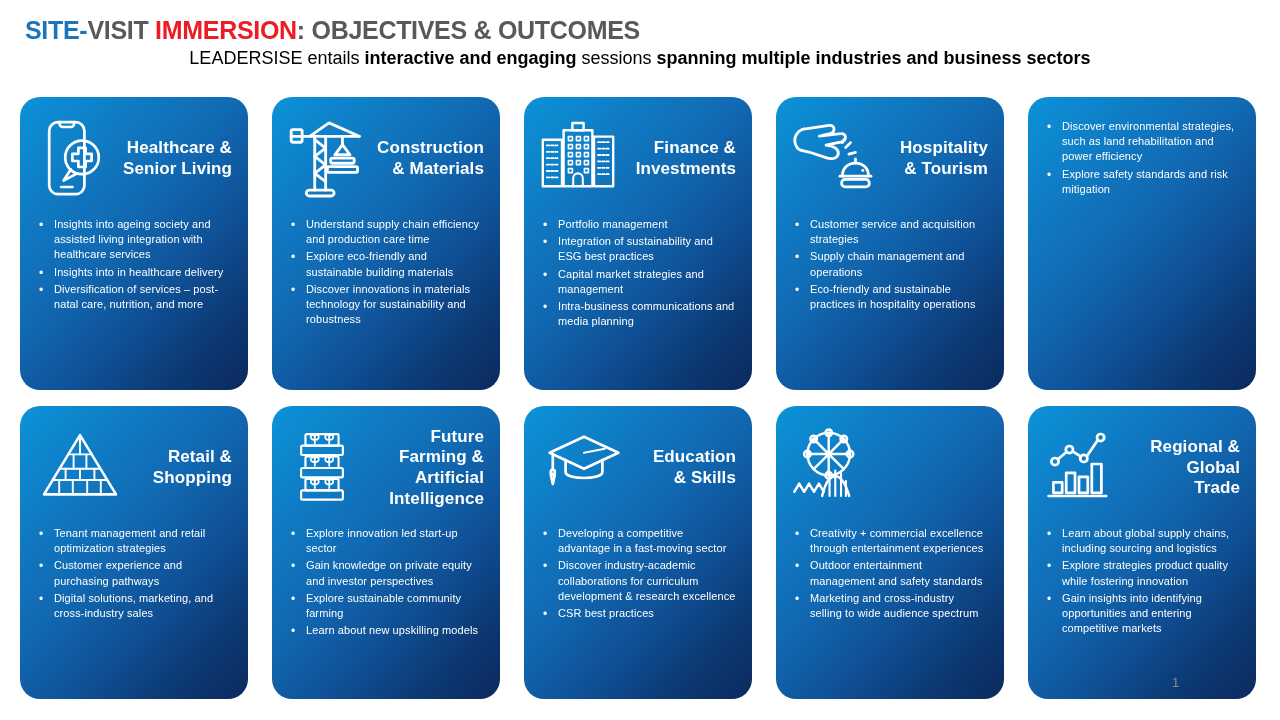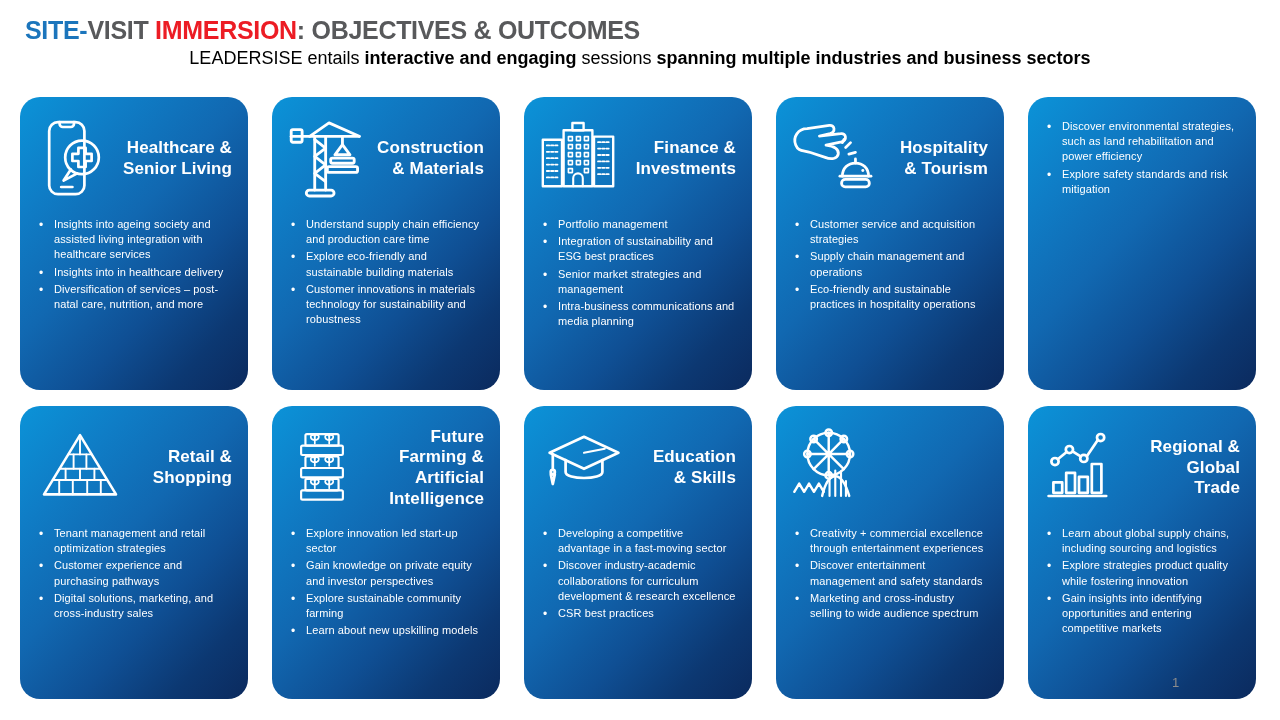--- a/index.html
+++ b/index.html
@@ -91,21 +91,21 @@
           <rect x="52" y="49" width="28" height="6" rx="2"></rect>
           <rect x="48" y="59" width="36" height="7" rx="2"></rect>
         </svg>
       </span>
       <h2 class="card-title">Construction
 &amp; Materials</h2>
     </div>
     <ul class="bullets">
       <li>Understand supply chain efficiency and production care time</li>
       <li>Explore eco-friendly and sustainable building materials</li>
-      <li>Customer innovations in materials technology for sustainability and robustness</li>
+      <li>Discover innovations in materials technology for sustainability and robustness</li>
     </ul>
   </section>
 
   <section class="card">
     <div class="card-header">
       <span class="icon">
         <svg width="80" height="80" viewBox="0 0 100 100" fill="none" stroke="#fff" stroke-width="3" stroke-linecap="round" stroke-linejoin="round">
           <rect x="6" y="26" width="24" height="58"></rect>
           <rect x="70" y="22" width="24" height="62"></rect>
           <rect x="32" y="14" width="36" height="70"></rect>
@@ -115,21 +115,21 @@
           <path stroke-width="2.2" stroke-dasharray="3 2.2" d="M11 33h14 M11 41h14 M11 49h14 M11 57h14 M11 65h14 M11 73h14"></path>
           <path stroke-width="2.2" stroke-dasharray="3 2.2" d="M75 29h14 M75 37h14 M75 45h14 M75 53h14 M75 61h14 M75 69h14"></path>
         </svg>
       </span>
       <h2 class="card-title">Finance &amp;
 Investments</h2>
     </div>
     <ul class="bullets">
       <li>Portfolio management</li>
       <li>Integration of sustainability and ESG best practices</li>
-      <li>Senior market strategies and management</li>
+      <li>Capital market strategies and management</li>
       <li>Intra-business communications and media planning</li>
     </ul>
   </section>
 
   <section class="card">
     <div class="card-header">
       <span class="icon">
         <svg width="90" height="82" viewBox="0 0 110 100" fill="none" stroke="#fff" stroke-width="3.4" stroke-linecap="round" stroke-linejoin="round">
           <path d="M7 33 C3 23 10 13 21 13 L48 9 C55 8 56 17 49 19 L36 22 L62 19 C69 18 70 27 63 29 L44 33 C54 34 60 38 59 44 C58 50 50 51 43 48 L25 42 C16 39 10 41 7 33 Z"></path>
           <path d="M68 36 L74 30 M72 44 L80 42 M64 30 L66 26"></path>
@@ -243,21 +243,21 @@
           <circle cx="27.6" cy="14.6" r="4"></circle>
           <circle cx="46" cy="59" r="4"></circle>
           <path d="M4 79 L10 69 L16 79 L22 69 L28 79 L34 69 L40 79"></path>
           <path d="M38 84 C45 54 61 50 71 84"></path>
           <path stroke-width="2.6" d="M47 61 V84 M54 53 V84 M61 54 V84 M67 66 V84"></path>
         </svg>
       </span>
     </div>
     <ul class="bullets">
       <li>Creativity + commercial excellence through entertainment experiences</li>
-      <li>Discover entertainment management and safety standards</li>
+      <li>Outdoor entertainment management and safety standards</li>
       <li>Marketing and cross-industry selling to wide audience spectrum</li>
     </ul>
   </section>
 
   <section class="card">
     <div class="card-header">
       <span class="icon">
         <svg width="82" height="80" viewBox="0 0 100 100" fill="none" stroke="#fff" stroke-width="3.4" stroke-linecap="round" stroke-linejoin="round">
           <line x1="7" y1="85" x2="79" y2="85"></line>
           <rect x="13" y="68" width="11" height="13"></rect>

